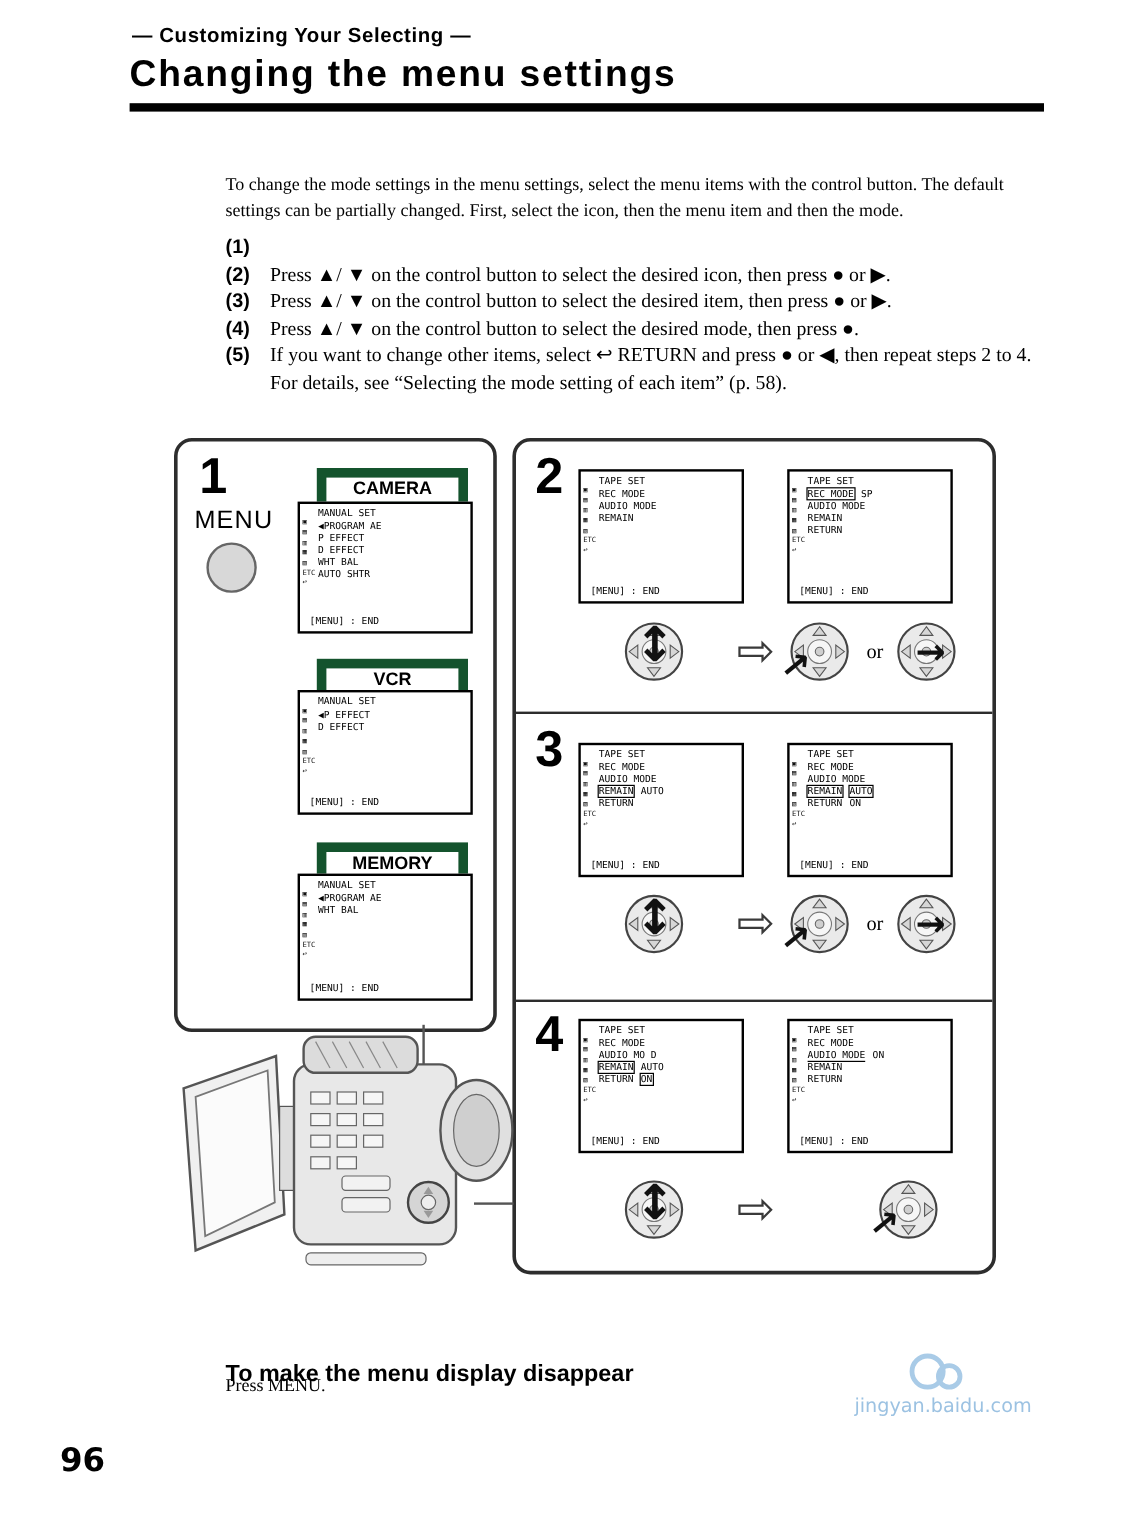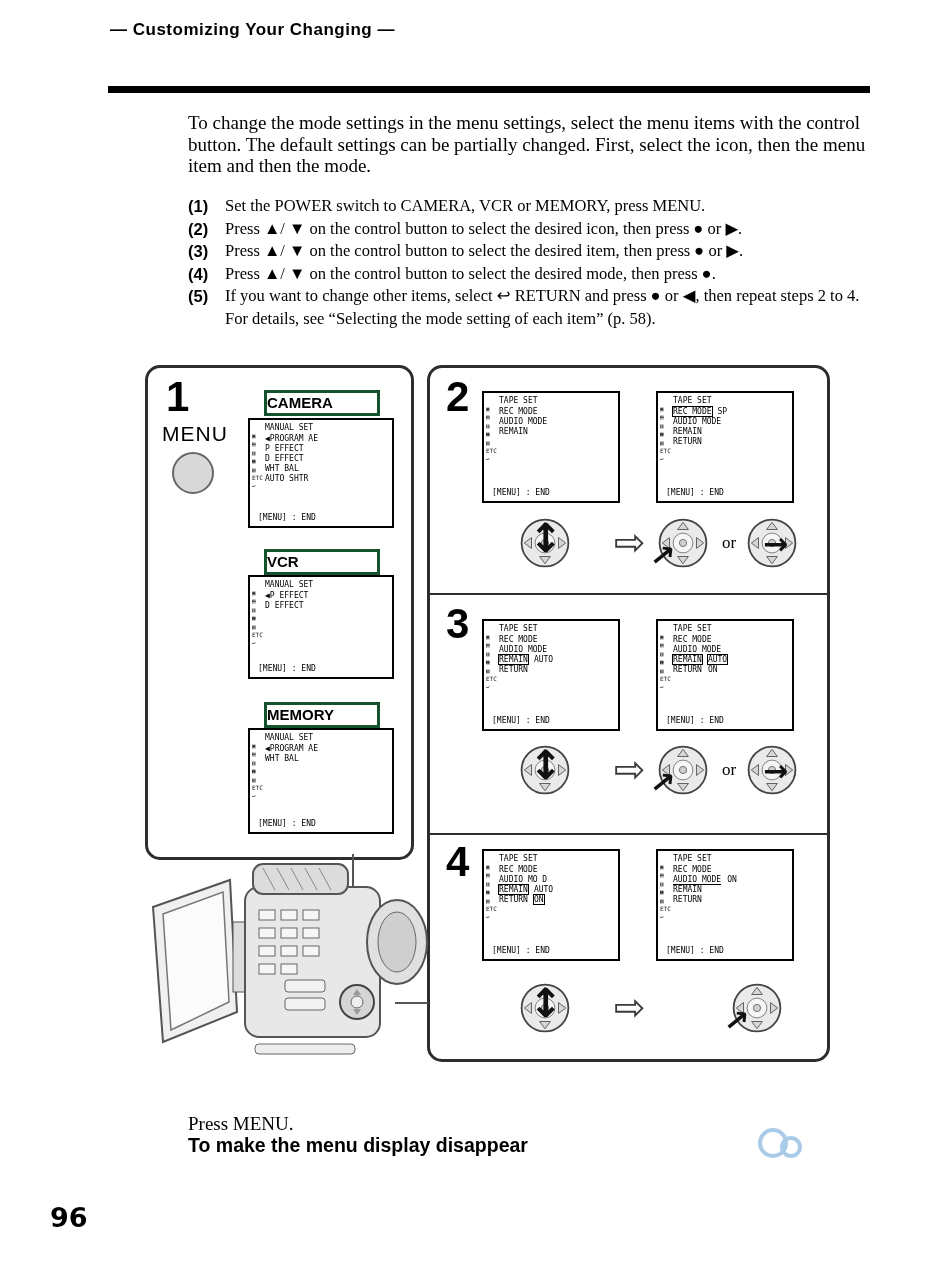--- a/index.html
+++ b/index.html
@@ -6,31 +6,31 @@
   #page{position:relative;width:940px;height:1280px;background:#ffffff;overflow:hidden;
         font-family:"Liberation Serif",serif;color:#000;}
   .abs{position:absolute;}
 
   
   .h-breadcrumb{font-family:"Liberation Sans",sans-serif;font-weight:bold;font-size:17px;letter-spacing:.5px;}
   .h-title{font-family:"Liberation Sans",sans-serif;font-weight:bold;font-size:31px;letter-spacing:1.5px;}
   .rule{background:#000;height:7px;}
 
   
-  .body-text{font-size:19px;line-height:21.5px;}
+  .body-text{font-size:15px;line-height:21.5px;margin-top:32px;}
   .steps .step{display:flex;font-size:16.5px;line-height:22.5px;}
   .step-num{font-family:"Liberation Sans",sans-serif;font-weight:bold;width:37px;flex:none;}
 
   
   .panel{position:absolute;border:3px solid #2d2d2d;border-radius:15px;background:#fff;}
   .big-num{font-family:"Liberation Sans",sans-serif;font-weight:bold;font-size:42px;line-height:1;}
   .menu-label{font-family:"Liberation Sans",sans-serif;font-size:21px;letter-spacing:1px;}
   .menu-circle{width:38px;height:38px;border-radius:50%;background:#d8d8d8;border:2px solid #666;}
-  .mtitle{position:absolute;border:3px solid #14532d;font-family:"Liberation Sans",sans-serif;font-weight:bold;
-          font-size:15px;text-align:left;line-height:20px;height:20px;width:110px;background:#fff;}
+  .mtitle{position:absolute;border:8px solid #14532d;font-family:"Liberation Sans",sans-serif;font-weight:bold;
+          font-size:15px;text-align:center;line-height:20px;height:20px;width:110px;background:#fff;}
   .row-divider{position:absolute;left:0;right:0;height:2px;background:#2d2d2d;}
   .prow{position:absolute;left:0;width:100%;}
 
   
   .screen{position:absolute;border:2px solid #000;background:#fff;
           font-family:"DejaVu Sans Mono",monospace;font-size:8px;line-height:10px;}
   .strip{position:absolute;left:2px;top:12px;font-size:6px;line-height:8.4px;white-space:pre-line;color:#111;}
   .sc-header{position:absolute;left:15px;top:3px;white-space:nowrap;text-align:center;}
   .sc-rows{position:absolute;left:15px;top:14px;}
   .sc-row{height:10px;white-space:nowrap;}
@@ -74,29 +74,29 @@
       <polygon points="30,53 24,45 36,45" fill="#d6d6d6" stroke="#555" stroke-width="1"></polygon>
       <polygon points="7,30 15,24 15,36" fill="#d6d6d6" stroke="#555" stroke-width="1"></polygon>
       <polygon points="53,30 45,24 45,36" fill="#d6d6d6" stroke="#555" stroke-width="1"></polygon>
       <circle cx="30" cy="30" r="4" fill="#cfcfcf" stroke="#666" stroke-width="1"></circle>
     </g>
   </defs>
 </svg>
 
 <div id="page">
 
-  <div class="abs h-breadcrumb" style="left:110px;top:20px">— Customizing Your Changing —</div>
+  <div class="abs h-breadcrumb" style="left:110px;top:20px">— Customizing Your Selecting —</div>
+  <div class="abs h-title" style="left:108px;top:44px">Changing the menu settings</div>
   <div class="abs rule" style="left:108px;top:86px;width:762px"></div>
 
   <div class="abs body-text" style="left:188px;top:112px;width:692px">To change the mode settings in the menu settings, select the menu items with the control button. The default settings can be partially changed. First, select the icon, then the menu item and then the mode.</div>
 
   <div class="abs steps" style="left:188px;top:195px;width:704px">
     <div class="step">
       <span class="step-num">(1)</span>
-      <span class="step-text">Set the POWER switch to CAMERA, VCR or MEMORY, press MENU.</span>
     </div>
     <div class="step">
       <span class="step-num">(2)</span>
       <span class="step-text">Press ▲/ ▼ on the control button to select the desired icon, then press ● or ▶.</span>
     </div>
     <div class="step">
       <span class="step-num">(3)</span>
       <span class="step-text">Press ▲/ ▼ on the control button to select the desired item, then press ● or ▶.</span>
     </div>
     <div class="step">
@@ -392,15 +392,16 @@
   </svg>
 
   <div class="abs b-head" style="left:188px;top:1134px">To make the menu display disappear</div>
   <div class="abs body-text" style="left:188px;top:1113px">Press MENU.</div>
   <div class="abs page-num" style="left:50px;top:1202px">96</div>
 
   <div class="watermark" style="left:648px;top:1128px;width:260px">
     <div style="padding-left:110px">
       <span class="wm-ring"></span><span class="wm-ring small"></span>
     </div>
+    <div class="wm-url" style="padding-left:64px">jingyan.baidu.com</div>
   </div>
 
 </div>
 
 </body></html>

